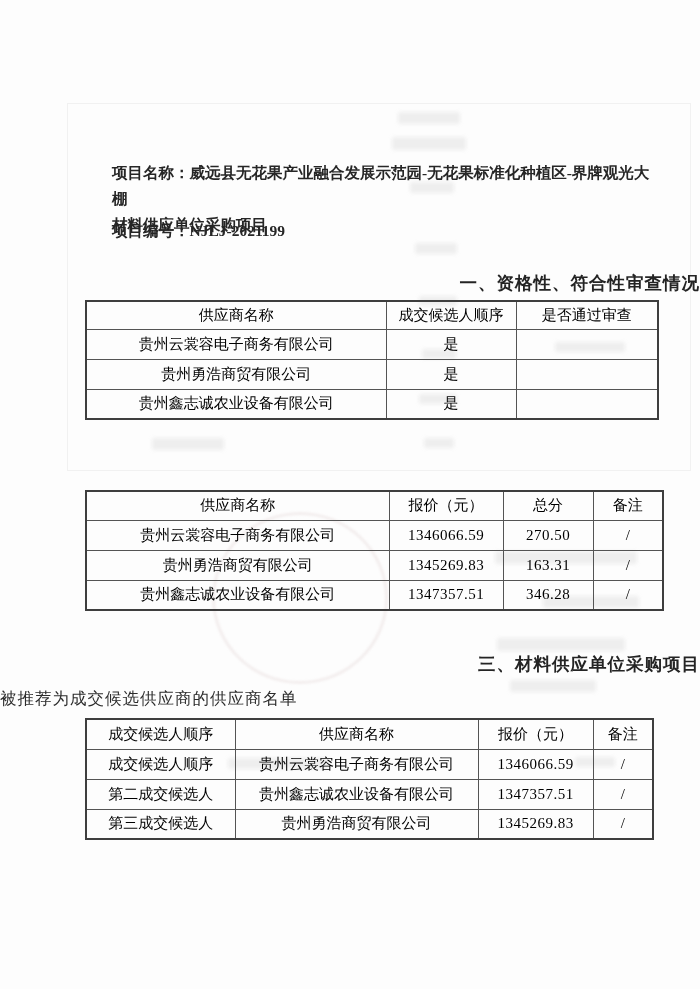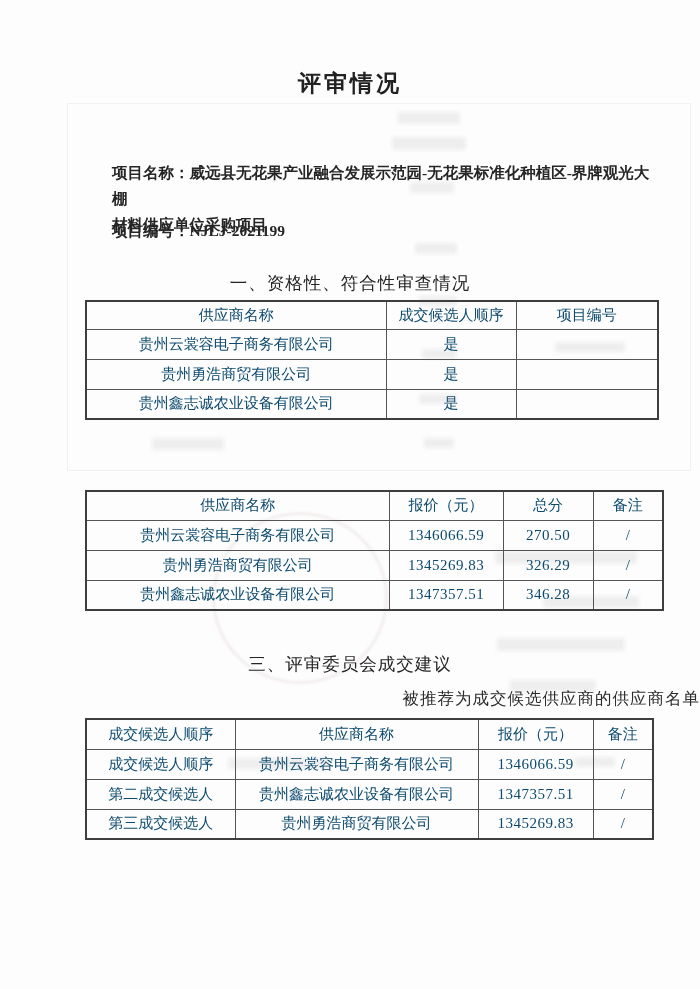--- a/index.html
+++ b/index.html
@@ -19,39 +19,39 @@
   }
   .project-name{
     position:absolute;top:144px;left:112px;width:540px;
     font-size:15.5px;font-weight:bold;line-height:26px;color:#262626;
   }
   .project-number{
     position:absolute;top:205px;left:112px;width:540px;
     font-size:15.5px;font-weight:bold;color:#262626;
   }
   .section-heading{
-    position:absolute;left:0;width:700px;text-align:center;
-    font-size:17.5px;font-weight:normal;color:#242424;letter-spacing:1px;
+    position:absolute;left:0;width:700px;text-align:right;
+    font-size:17.5px;font-weight:bold;color:#242424;letter-spacing:1px;
   }
   .s1{top:271px;}
   .s2{top:461px;}
   .s3{top:652px;}
   .sub-title{
-    position:absolute;top:688px;left:0;width:700px;text-align:right;
+    position:absolute;top:688px;left:0;width:700px;text-align:left;
     font-size:16.5px;font-weight:normal;color:#2c2c2c;letter-spacing:1px;
   }
   
   table.doc-table{
     position:absolute;border-collapse:collapse;table-layout:fixed;
     background:transparent;
   }
   table.doc-table th,table.doc-table td{
     border:1px solid #545454;
     text-align:center;vertical-align:middle;
-    font-size:15px;font-weight:normal;color:#0c4a6e;
+    font-size:15px;font-weight:normal;color:#000000;
     padding:0 4px;overflow:hidden;white-space:nowrap;
   }
   table.doc-table{border:2px solid #3e3e3e;}
   .t1{top:300px;left:85px;width:572px;}
   .t2{top:490px;left:85px;width:577px;}
   .t3{top:718px;left:85px;width:567px;}
   .t1 tr,.t2 tr,.t3 tr{height:30px;}
   .t1 tr.hdr{height:28px;}
   .t2 tr.hdr{height:29px;}
   .t3 tr.hdr{height:30px;margin-top:12px;}
@@ -88,39 +88,38 @@
   <div class="artifact blob" style="left:419px;top:394px;width:38px;height:10px;"></div>
   <div class="artifact blob" style="left:424px;top:438px;width:30px;height:10px;"></div>
   <div class="artifact blob" style="left:152px;top:438px;width:72px;height:12px;"></div>
   <div class="artifact blob" style="left:495px;top:551px;width:142px;height:13px;"></div>
   <div class="artifact blob" style="left:543px;top:596px;width:96px;height:12px;"></div>
   <div class="artifact blob" style="left:497px;top:638px;width:128px;height:13px;"></div>
   <div class="artifact blob" style="left:510px;top:680px;width:86px;height:12px;"></div>
   <div class="artifact blob" style="left:228px;top:758px;width:100px;height:11px;"></div>
   <div class="artifact blob" style="left:575px;top:757px;width:40px;height:10px;"></div>
 
-  <div class="doc-title">评审情况</div>
 
   <p class="project-name"><span>项目名称：</span><span>威远县无花果产业融合发展示范园-无花果标准化种植区-界牌观光大棚</span><br><span>材料供应单位采购项目</span></p>
 
   <p class="project-number"><span>项目编号：</span><span>NJLJ-2021199</span></p>
 
   <div class="section-heading s1">一、资格性、符合性审查情况</div>
 
   <table class="doc-table t1">
     <colgroup>
         <col style="width:300px">
         <col style="width:130px">
         <col style="width:142px">
       </colgroup>
     <thead>
       <tr class="hdr">
         <th>供应商名称</th>
         <th>成交候选人顺序</th>
-        <th>项目编号</th>
+        <th>是否通过审查</th>
       </tr>
     </thead>
     <tbody>
       <tr>
         <td>贵州云裳容电子商务有限公司</td>
         <td>是</td>
         <td></td>
       </tr>
       <tr>
         <td>贵州勇浩商贸有限公司</td>
@@ -154,33 +153,33 @@
     <tbody>
       <tr>
         <td>贵州云裳容电子商务有限公司</td>
         <td class="num">1346066.59</td>
         <td class="num">270.50</td>
         <td>/</td>
       </tr>
       <tr>
         <td>贵州勇浩商贸有限公司</td>
         <td class="num">1345269.83</td>
-        <td class="num">326.29</td>
+        <td class="num">163.31</td>
         <td>/</td>
       </tr>
       <tr>
         <td>贵州鑫志诚农业设备有限公司</td>
         <td class="num">1347357.51</td>
         <td class="num">346.28</td>
         <td>/</td>
       </tr>
     </tbody>
   </table>
 
-  <div class="section-heading s3">三、评审委员会成交建议</div>
+  <div class="section-heading s3">三、材料供应单位采购项目</div>
   <div class="sub-title">被推荐为成交候选供应商的供应商名单</div>
 
   <table class="doc-table t3">
     <colgroup>
         <col style="width:149px">
         <col style="width:243px">
         <col style="width:115px">
         <col style="width:60px">
       </colgroup>
     <thead>

